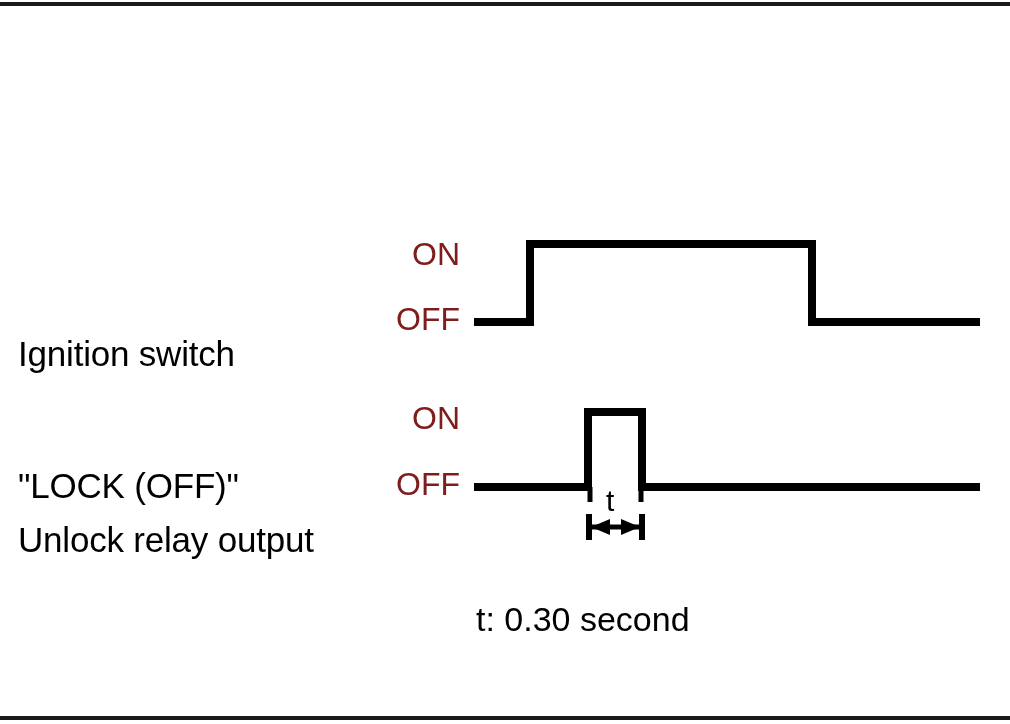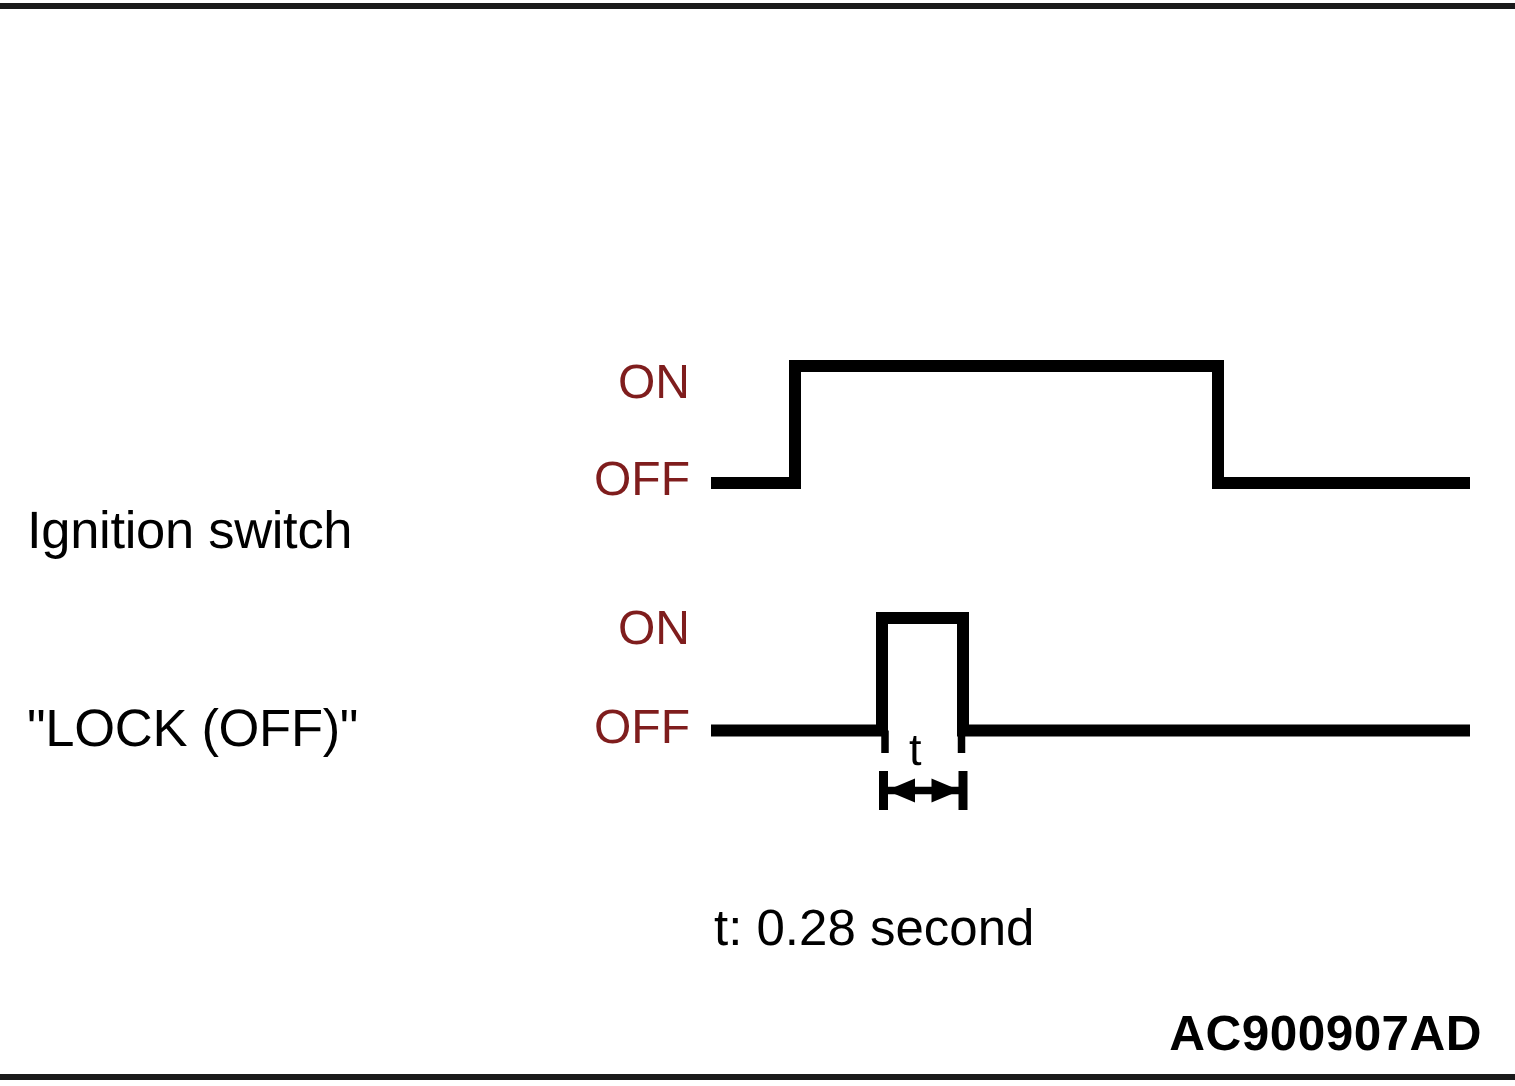--- a/index.html
+++ b/index.html
@@ -98,20 +98,23 @@
 <div id="figure-root">
 
   <div class="rule-top"></div>
   <div class="rule-bottom"></div>
 
   <div class="signal-label" id="label-ignition">
     <div>Ignition switch</div>
     <div>"LOCK (OFF)"</div>
   </div>
 
+  <div class="signal-label" id="label-unlock">
+    <div>Unlock relay output</div>
+  </div>
 
   <div class="level-label" id="wave1-on-label">ON</div>
   <div class="level-label" id="wave1-off-label">OFF</div>
 
   <div class="level-label" id="wave2-on-label">ON</div>
   <div class="level-label" id="wave2-off-label">OFF</div>
 
   <svg class="wave-svg" width="1010" height="724" viewBox="0 0 1010 724" aria-hidden="true">
     <polyline points="474,322 530,322 530,244 812,244 812,322 980,322" fill="none" stroke="#000000" stroke-width="8" stroke-linecap="butt" stroke-linejoin="miter"></polyline>
   </svg>
@@ -126,17 +129,16 @@
     <line x1="642" y1="514" x2="642" y2="540" stroke="#000000" stroke-width="6"></line>
 
     <line x1="590" y1="527" x2="641" y2="527" stroke="#000000" stroke-width="5"></line>
 
     <polygon points="591,527 610,519 610,535" fill="#000000"></polygon>
     <polygon points="640,527 621,519 621,535" fill="#000000"></polygon>
   </svg>
 
   <div class="dim-t-label">t</div>
 
-  <div class="caption">t: 0.28 second</div>
+  <div class="caption">t: 0.30 second</div>
 
-  <div class="ref-code">AC900907AD</div>
 
 </div>
 
 </body></html>

